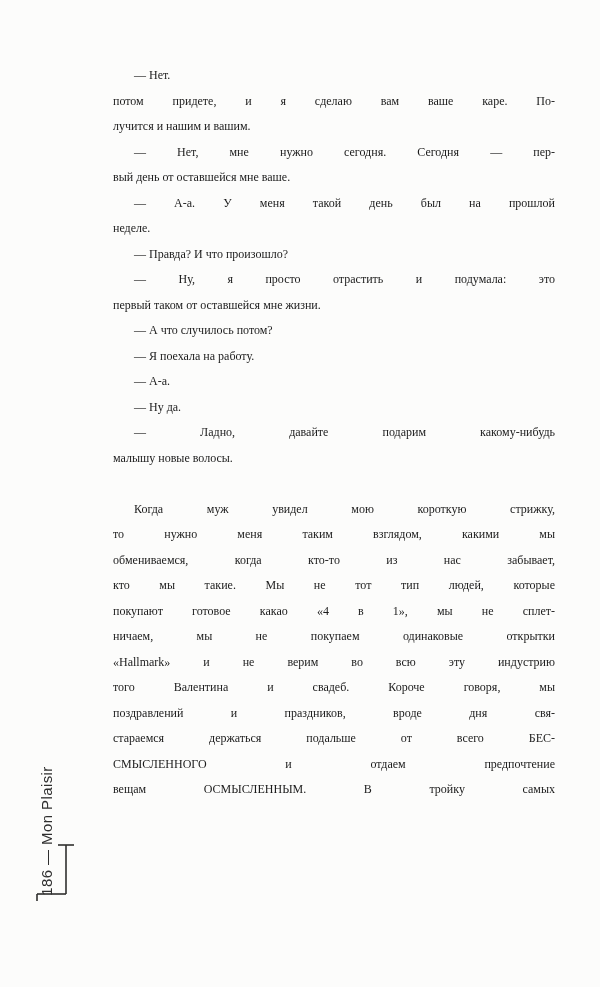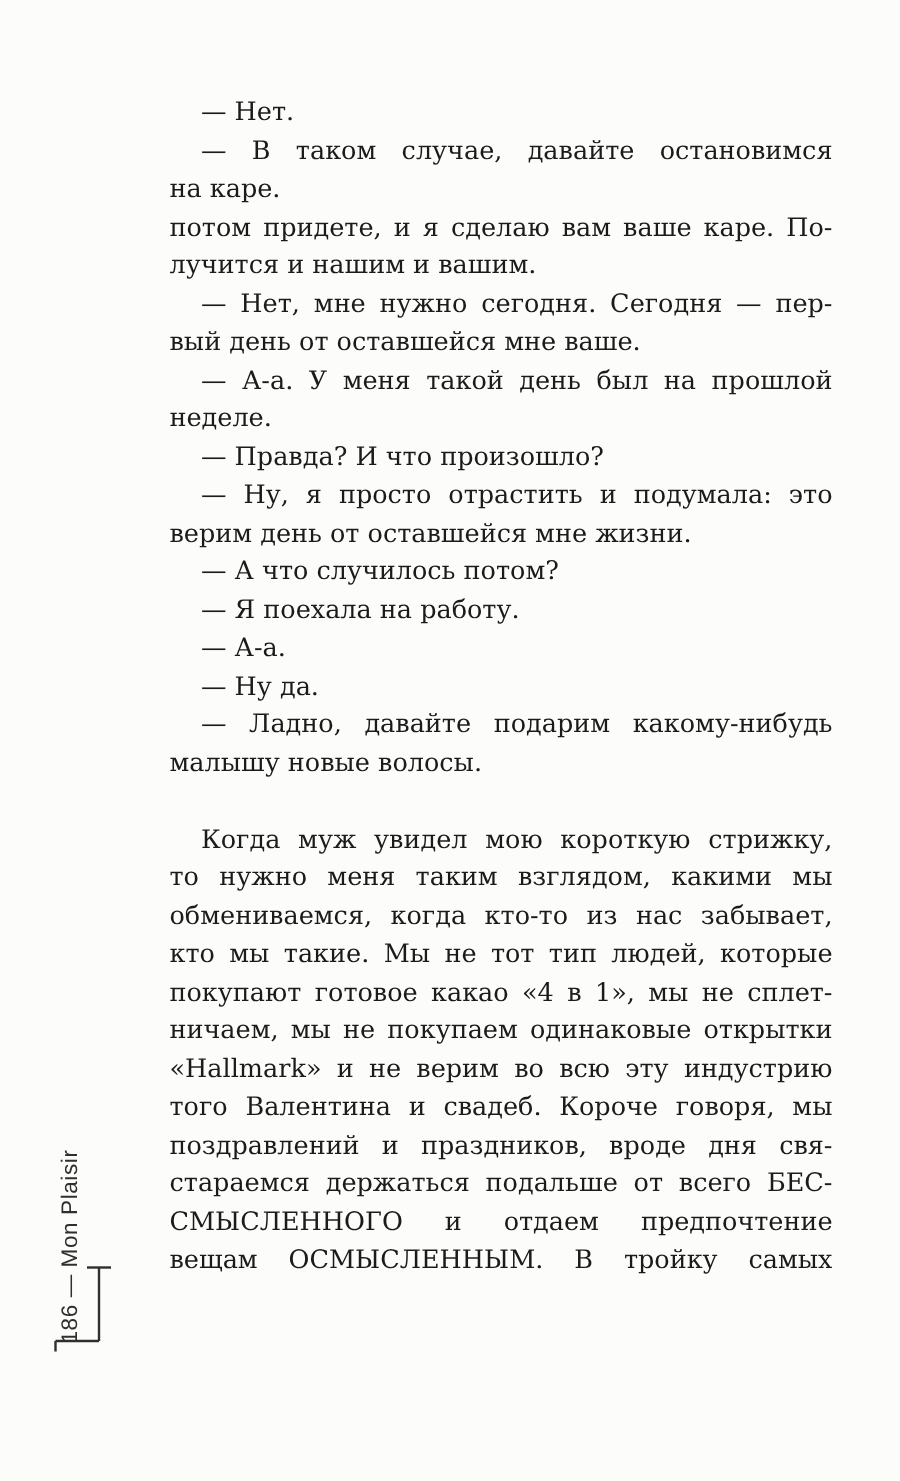--- a/index.html
+++ b/index.html
@@ -20,22 +20,23 @@
     overflow: hidden;
     font-family: "DejaVu Serif", "Liberation Serif", serif;
     color: var(--ink);
   }
   
   .text-block {
     position: absolute;
     left: 113px;
     top: 63px;
     width: 442px;
-    font-size: 17px;
+    font-size: 12px;
     line-height: 25.5px;
+    font-family: Liberation Serif, serif;
   }
   .para { margin: 0; }
   .para.gap-before { margin-top: 25.5px; }
   .line {
     height: 25.5px;
     overflow: hidden;
     text-align: justify;
     text-align-last: justify;
   }
   .line.lastline {
@@ -77,41 +78,37 @@
     <line x1="38" y1="5" x2="38" y2="54" stroke="#2f2f2f" stroke-width="1.6"></line>
     <line x1="38" y1="54" x2="9" y2="54" stroke="#2f2f2f" stroke-width="1.6"></line>
     <line x1="9" y1="54" x2="9" y2="61" stroke="#2f2f2f" stroke-width="1.6"></line>
   </svg>
 
   <div class="text-block" id="text-block">
       <div class="para">
         <div class="line first lastline">— Нет.</div>
       </div>
       <div class="para">
-        <div class="line first">— В таком случае, давайте остановимся</div>
-        <div class="line lastline">на каре.</div>
-      </div>
-      <div class="para">
         <div class="line">потом придете, и я сделаю вам ваше каре. По-</div>
         <div class="line lastline">лучится и нашим и вашим.</div>
       </div>
       <div class="para">
         <div class="line first">— Нет, мне нужно сегодня. Сегодня — пер-</div>
         <div class="line lastline">вый день от оставшейся мне ваше.</div>
       </div>
       <div class="para">
         <div class="line first">— А-а. У меня такой день был на прошлой</div>
         <div class="line lastline">неделе.</div>
       </div>
       <div class="para">
         <div class="line first lastline">— Правда? И что произошло?</div>
       </div>
       <div class="para">
         <div class="line first">— Ну, я просто отрастить и подумала: это</div>
-        <div class="line lastline">верим день от оставшейся мне жизни.</div>
+        <div class="line lastline">первый таком от оставшейся мне жизни.</div>
       </div>
       <div class="para">
         <div class="line first lastline">— А что случилось потом?</div>
       </div>
       <div class="para">
         <div class="line first lastline">— Я поехала на работу.</div>
       </div>
       <div class="para">
         <div class="line first lastline">— А-а.</div>
       </div>

